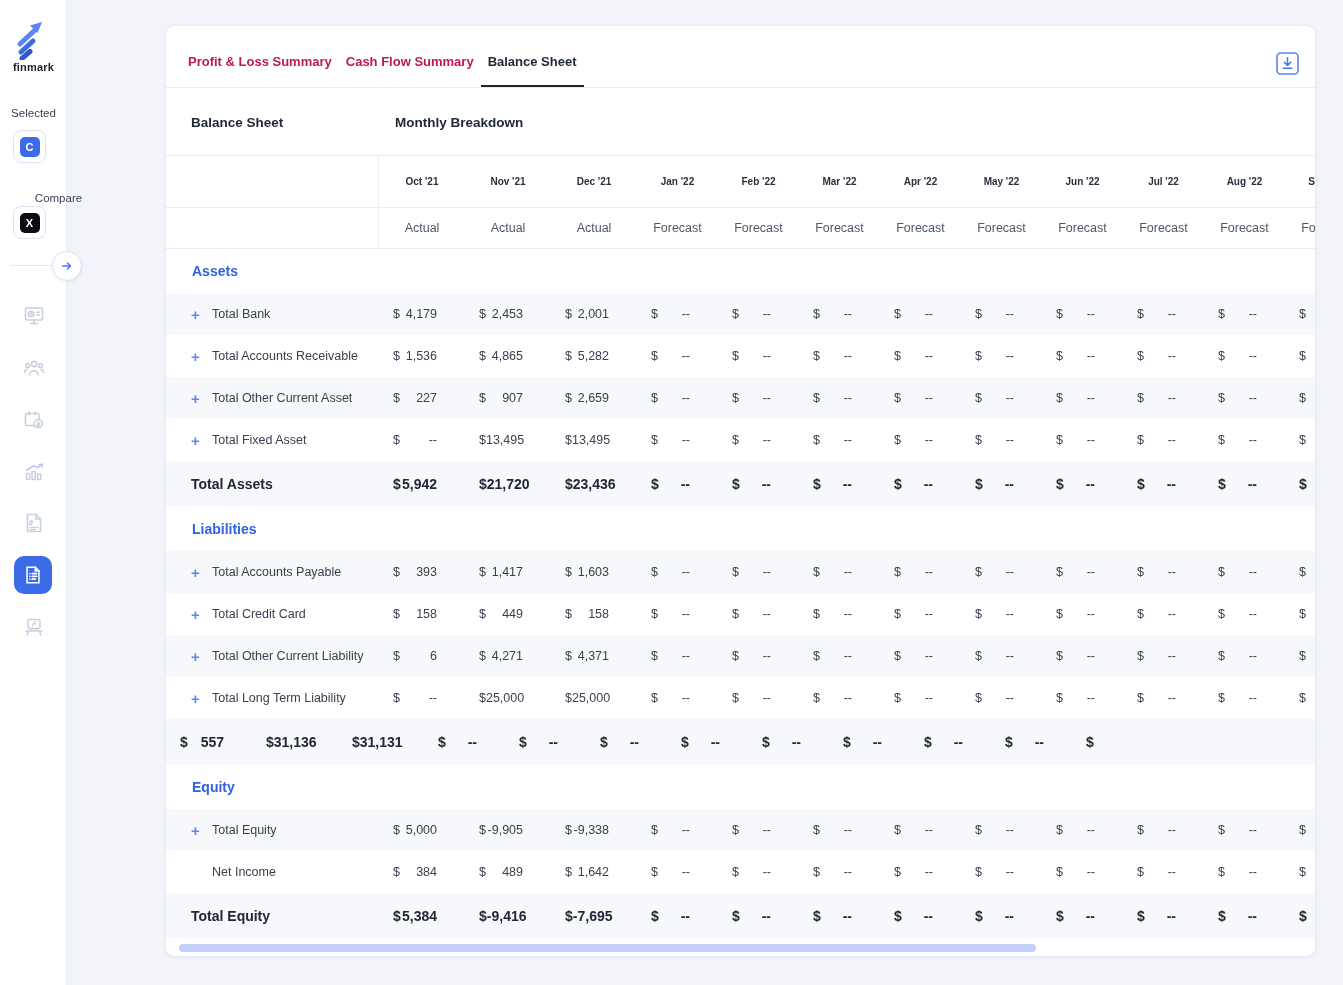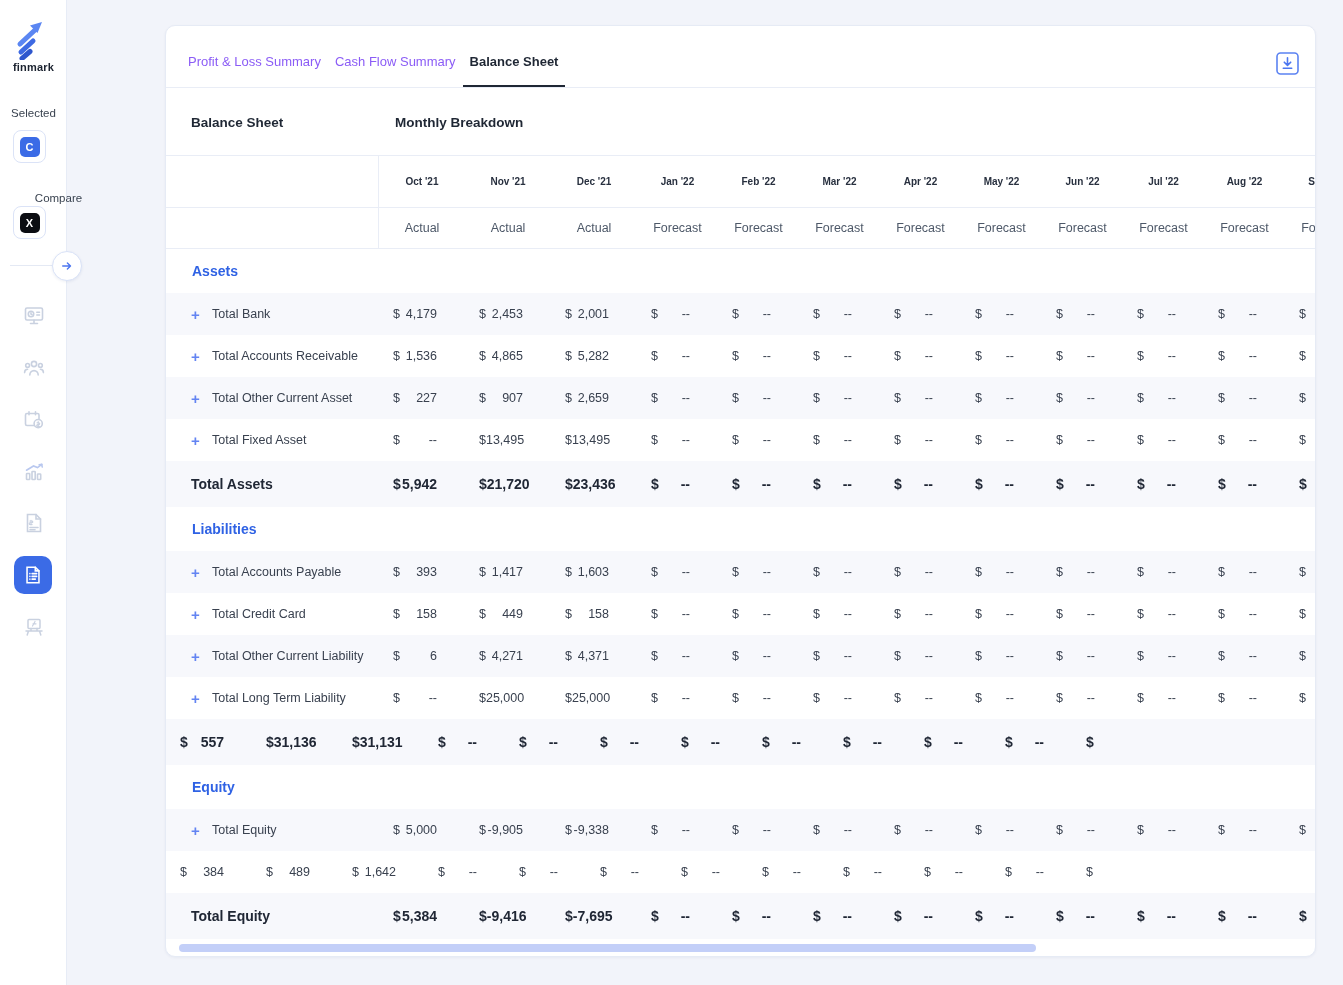--- a/index.html
+++ b/index.html
@@ -53,22 +53,22 @@
     position:absolute; left:165px; top:25px; width:1151px; height:932px;
     background:#fff; border:1px solid #e6ebf5; border-radius:10px;
     overflow:hidden; box-shadow:0 1px 3px rgba(23,43,99,.05); z-index:1;
   }
   .tabbar {
     position:relative; height:62px; border-bottom:1px solid #e9edf6;
     display:flex; align-items:flex-end; padding-left:15px;
   }
   .tab {
     background:none; border:none; font-family:inherit;
-    font-size:13px; color:#8b5cf6; padding:0 7px 18px 7px;
-    position:relative; cursor:pointer; font-weight:400;
+    font-size:13px; color:#be185d; padding:0 7px 18px 7px;
+    position:relative; cursor:pointer; font-weight:700;
   }
   .tab.active { color:#1f2734; font-weight:600; }
   .tab.active::after { content:""; position:absolute; left:0; right:0; bottom:0; height:2px; background:#1f2734; }
   .download-btn {
     position:absolute; right:16px; top:26px; width:23px; height:23px;
     background:#fff; border:none; padding:0; cursor:pointer;
   }
   .report-header { position:relative; height:68px; border-bottom:1px solid #e9edf6; }
   .report-title { position:absolute; left:25px; top:27px; font-size:13.5px; font-weight:700; color:#1f2734; }
   .report-subtitle { position:absolute; left:229px; top:27px; font-size:13.5px; font-weight:700; color:#1f2734; }
@@ -825,20 +825,24 @@
         </div>
         <div class="cell w-f">
           <span class="cur">$</span>
           <span class="val">--</span>
         </div>
         <div class="cell w-f">
           <span class="cur">$</span>
         </div>
       </div>
       <div class="row data-row">
+        <div class="c-label">
+          <span class="expander"></span>
+          <span class="row-label">Net Income</span>
+        </div>
         <div class="cell w-a">
           <span class="cur">$</span>
           <span class="val">384</span>
         </div>
         <div class="cell w-a">
           <span class="cur">$</span>
           <span class="val">489</span>
         </div>
         <div class="cell w-a">
           <span class="cur">$</span>

